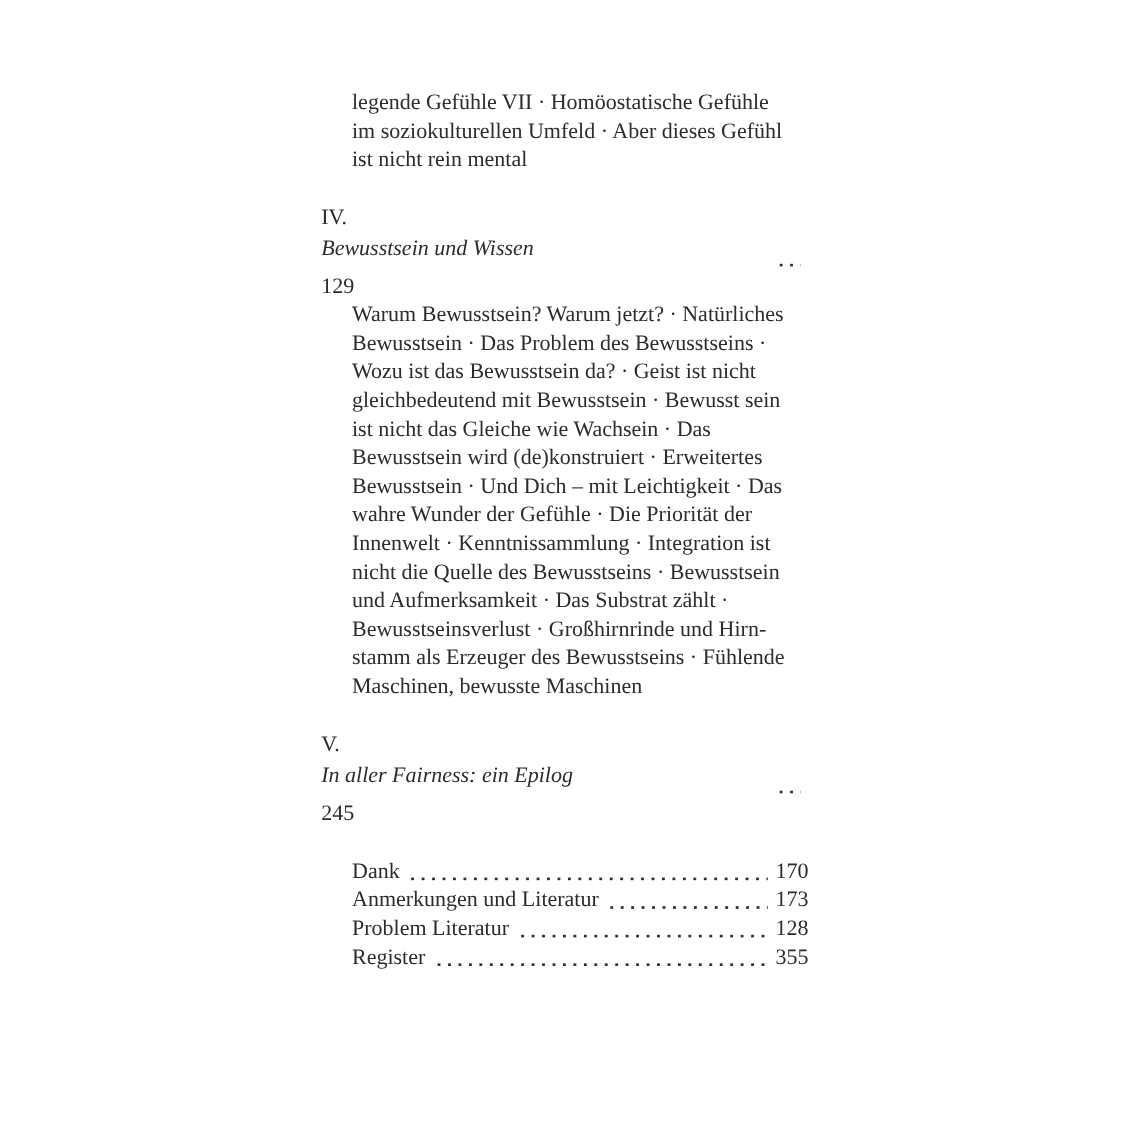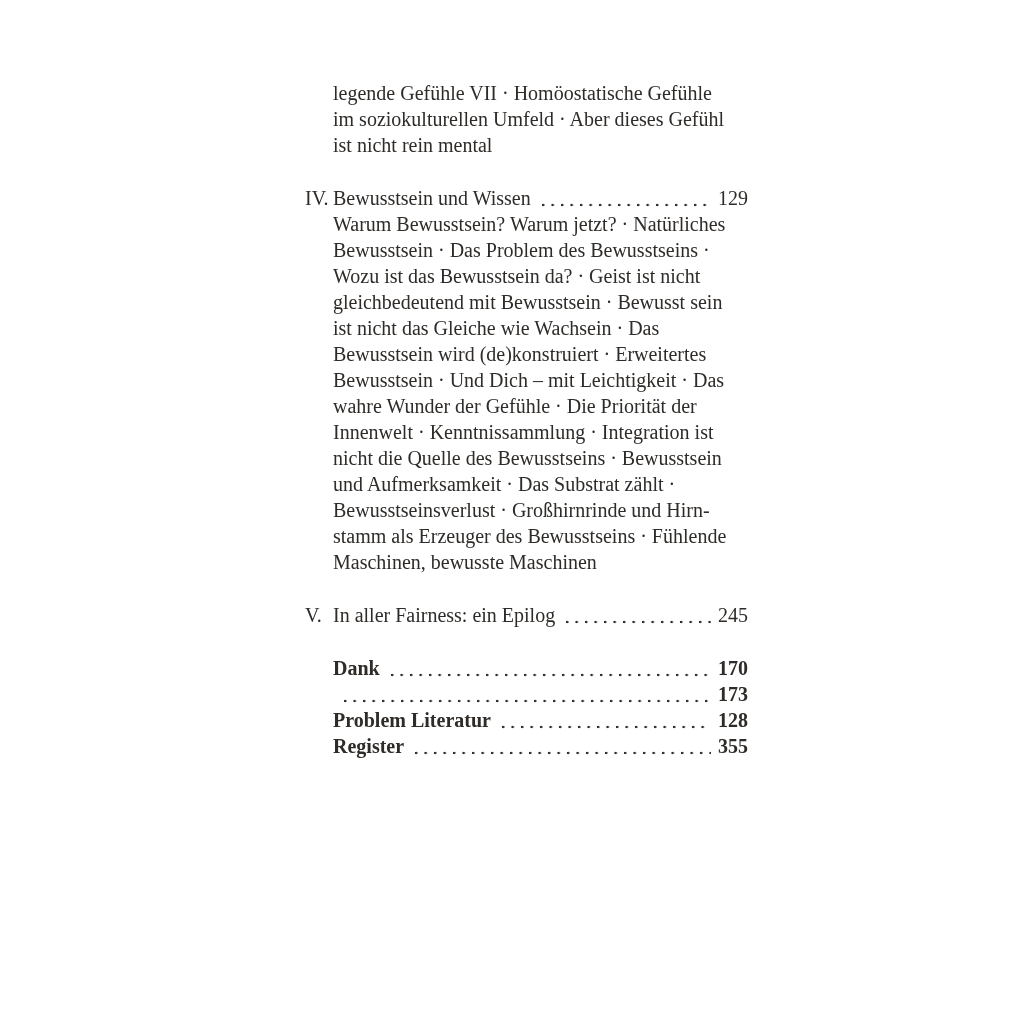--- a/index.html
+++ b/index.html
@@ -15,42 +15,44 @@
     overflow: hidden;
   }
   .page {
     position: relative;
     width: 1024px;
     height: 1024px;
     background: #ffffff;
   }
   .toc {
     position: absolute;
-    left: 305px;
+    left: 292px;
     top: 80px;
     width: 443px;
     font-size: 20px;
     line-height: 26px;
     font-variant-numeric: oldstyle-nums;
   }
   .runover {
     margin-left: 28px;
     white-space: pre-line;
   }
   .entry-row {
     display: flex;
     align-items: baseline;
     width: 443px;
     margin-top: 27px;
+    flex-direction: column;
   }
   .numeral {
     flex: 0 0 28px;
     white-space: nowrap;
   }
   .entry-title {
+    font-style: italic;
     white-space: nowrap;
   }
   .leader {
     flex: 1 1 auto;
     align-self: flex-end;
     height: 4px;
     margin: 0 7px 4px 10px;
     background-image: radial-gradient(circle at 2px 2px, #2e2b28 1.25px, rgba(0,0,0,0) 1.6px);
     background-size: 9.5px 4px;
     background-repeat: repeat-x;
@@ -66,21 +68,20 @@
     white-space: pre-line;
   }
   .backmatter {
     margin-left: 28px;
     margin-top: 27px;
   }
   .bm-row {
     display: flex;
     align-items: flex-start;
     width: 415px;
-    font-weight: bold;
   }
   .bm-label {
     white-space: nowrap;
   }
 </style>
 </head>
 <body>
 
 <div class="page">
   <div class="toc">
@@ -117,20 +118,21 @@
       <span class="pagenum">245</span>
     </div>
 
     <div class="backmatter">
       <div class="bm-row">
         <span class="bm-label">Dank</span>
         <span class="leader"></span>
         <span class="pagenum">170</span>
       </div>
       <div class="bm-row">
+        <span class="bm-label">Anmerkungen und Literatur</span>
         <span class="leader"></span>
         <span class="pagenum">173</span>
       </div>
       <div class="bm-row">
         <span class="bm-label">Problem Literatur</span>
         <span class="leader"></span>
         <span class="pagenum">128</span>
       </div>
       <div class="bm-row">
         <span class="bm-label">Register</span>

